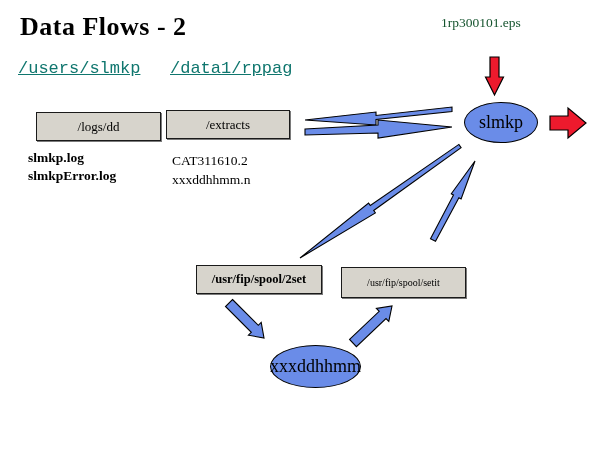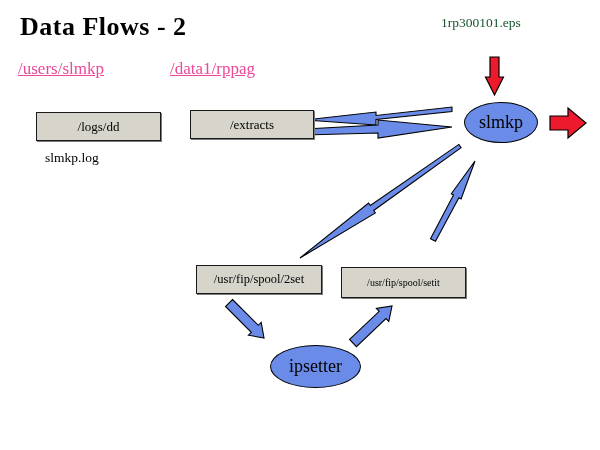--- a/index.html
+++ b/index.html
@@ -8,41 +8,41 @@
     font-family:"Liberation Serif","DejaVu Serif",serif;
     position:relative;
   }
   .canvas{position:absolute;left:0;top:0;width:498px;height:450px;}
   .abs{position:absolute;}
   .title{
     left:20px;top:12px;font-size:26px;font-weight:bold;color:#000;
     letter-spacing:0.5px;
   }
   .dir-header{
-    font-size:17px;color:#ec4899;text-decoration:underline;
+    font-size:17px;color:#0f766e;text-decoration:underline;font-family:Liberation Mono, monospace;
   }
   .dir-header.left{left:18px;top:59px;}
   .dir-header.right{left:170px;top:59px;}
   .input-files{
     left:441px;top:13px;font-size:13.5px;line-height:19px;color:#14532d;
     text-align:left;
   }
   .folder-box{
     background:var(--folder-gray,#d7d4cc);
     border:1px solid #1a1a1a;
     box-shadow:1px 1px 0 #7a7a7a;
     display:flex;align-items:center;justify-content:center;
     font-size:13px;color:#000;box-sizing:border-box;
   }
   .box-logs{left:36px;top:112px;width:125px;height:29px;}
-  .box-extracts{left:166px;top:110px;width:124px;height:29px;margin-left:24px;}
-  .box-2set{left:196px;top:265px;width:126px;height:29px;font-size:12.5px;}
+  .box-extracts{left:166px;top:110px;width:124px;height:29px;}
+  .box-2set{left:196px;top:265px;width:126px;height:29px;font-size:12.5px;font-weight:bold;}
   .box-setit{left:341px;top:267px;width:125px;height:31px;font-size:10px;}
   .file-list{font-size:13.5px;color:#000;}
-  .file-list.logs{left:45px;top:149px;line-height:18px;}
+  .file-list.logs{left:28px;top:149px;line-height:18px;font-weight:bold;}
   .file-list.extracts{left:172px;top:151px;line-height:19px;}
   .process{
     background:var(--node-blue,#6a8ce8);
     border:1.5px solid #000;border-radius:50%;
     display:flex;align-items:center;justify-content:center;
     font-size:18px;color:#000;box-sizing:border-box;
   }
   .proc-slmkp{left:464px;top:102px;width:74px;height:41px;}
   .proc-ipsetter{left:270px;top:345px;width:91px;height:43px;}
   svg.arrows{position:absolute;left:0;top:0;width:600px;height:450px;}
@@ -84,29 +84,34 @@
 
   <div class="abs folder-box box-logs">
     <span>/logs/dd</span>
   </div>
   <div class="abs folder-box box-extracts">
     <span>/extracts</span>
   </div>
 
   <div class="abs file-list logs">
     <div>slmkp.log</div>
+    <div>slmkpError.log</div>
+  </div>
+  <div class="abs file-list extracts">
+    <div>CAT311610.2</div>
+    <div>xxxddhhmm.n</div>
   </div>
 
   <div class="abs folder-box box-2set">
     <span>/usr/fip/spool/2set</span>
   </div>
   <div class="abs folder-box box-setit">
     <span>/usr/fip/spool/setit</span>
   </div>
 
   <div class="abs process proc-slmkp">
     <span>slmkp</span>
   </div>
   <div class="abs process proc-ipsetter">
-    <span>ipsetter</span>
+    <span>xxxddhhmm</span>
   </div>
 
 </div>
 
 </body></html>

